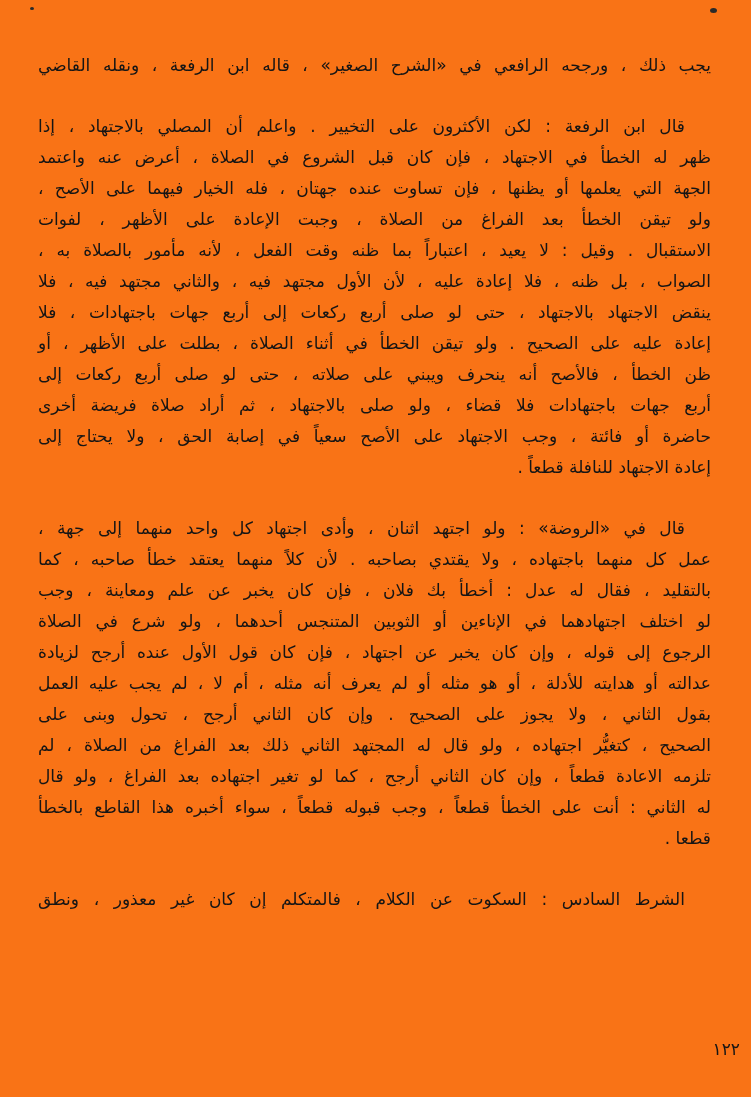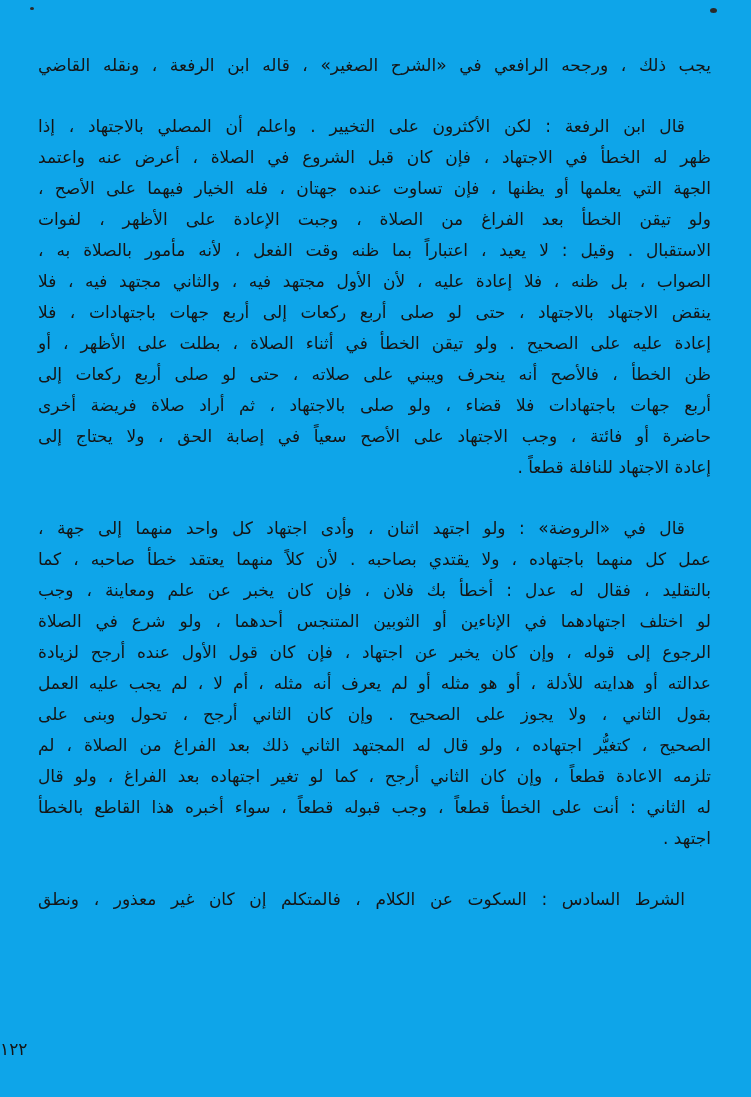--- a/index.html
+++ b/index.html
@@ -2,21 +2,21 @@
 <html dir="rtl" lang="ar"><head>
 <meta charset="utf-8">
 <style>
   * { margin: 0; padding: 0; box-sizing: border-box; }
   html, body { background: #e9e9e9; }
   .page {
     position: relative;
     width: 751px;
     height: 1097px;
     margin: 0 auto;
-    background: #0ea5e9;
+    background: #f97316;
     color: #151515;
     font-family: "DejaVu Sans", "DejaVu Serif", sans-serif;
     overflow: hidden;
   }
   .text-block {
     position: absolute;
     top: 50px;
     right: 40px;
     left: 38px;
     direction: rtl;
@@ -34,21 +34,21 @@
   .line.last {
     text-align: right;
     text-align-last: right;
   }
   .para.indent .line:first-child { text-indent: 26px; }
   .page-number {
     position: absolute;
     bottom: 38px;
     left: 0;
     right: 11px;
-    text-align: left;
+    text-align: right;
     font-size: 17px;
     direction: rtl;
     color: #151515;
   }
   .speck {
     position: absolute;
     background: #2a2a2a;
     border-radius: 50%;
   }
   .speck.tr { top: 8px; right: 34px; width: 7px; height: 5px; }
@@ -82,20 +82,20 @@
         <span class="line">قال في «الروضة» : ولو اجتهد اثنان ، وأدى اجتهاد كل واحد منهما إلى جهة ،</span>
         <span class="line">عمل كل منهما باجتهاده ، ولا يقتدي بصاحبه . لأن كلاً منهما يعتقد خطأ صاحبه ، كما</span>
         <span class="line">بالتقليد ، فقال له عدل : أخطأ بك فلان ، فإن كان يخبر عن علم ومعاينة ، وجب</span>
         <span class="line">لو اختلف اجتهادهما في الإناءين أو الثوبين المتنجس أحدهما ، ولو شرع في الصلاة</span>
         <span class="line">الرجوع إلى قوله ، وإن كان يخبر عن اجتهاد ، فإن كان قول الأول عنده أرجح لزيادة</span>
         <span class="line">عدالته أو هدايته للأدلة ، أو هو مثله أو لم يعرف أنه مثله ، أم لا ، لم يجب عليه العمل</span>
         <span class="line">بقول الثاني ، ولا يجوز على الصحيح . وإن كان الثاني أرجح ، تحول وبنى على</span>
         <span class="line">الصحيح ، كتغيُّر اجتهاده ، ولو قال له المجتهد الثاني ذلك بعد الفراغ من الصلاة ، لم</span>
         <span class="line">تلزمه الاعادة قطعاً ، وإن كان الثاني أرجح ، كما لو تغير اجتهاده بعد الفراغ ، ولو قال</span>
         <span class="line">له الثاني : أنت على الخطأ قطعاً ، وجب قبوله قطعاً ، سواء أخبره هذا القاطع بالخطأ</span>
-        <span class="line last">اجتهد .</span>
+        <span class="line last">قطعا .</span>
       </p>
       <p class="para indent">
         <span class="line">الشرط السادس : السكوت عن الكلام ، فالمتكلم إن كان غير معذور ، ونطق</span>
       </p>
     </main>
   <div class="page-number">١٢٢</div>
 </div>
 
 </body></html>

